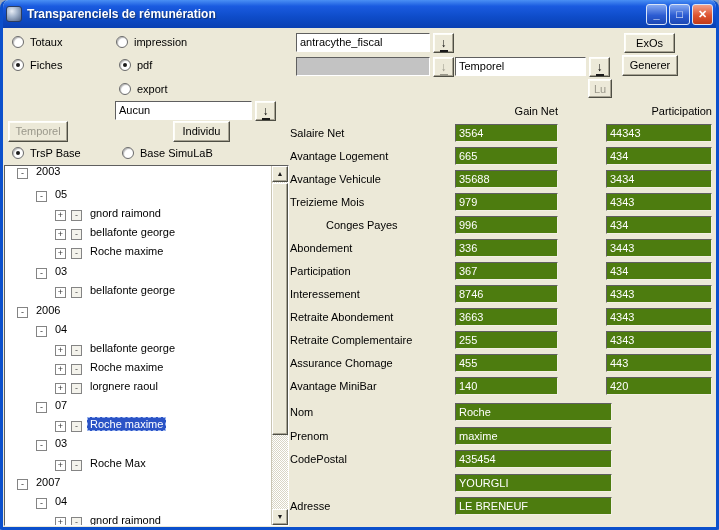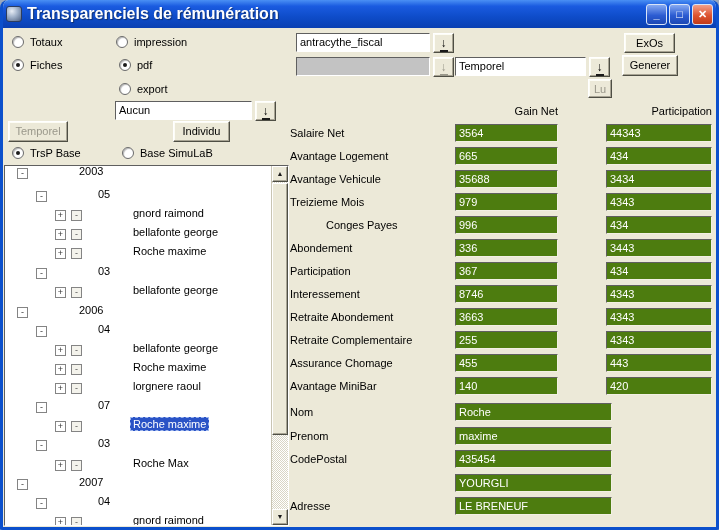--- a/index.html
+++ b/index.html
@@ -17,21 +17,21 @@
     background:linear-gradient(180deg,#4a90f4 0%,#1a5be0 22%,#0e4cc9 60%,#0a40b2 100%);
     border-radius:8px 8px 0 0;
     display:flex; align-items:center; padding:0 6px;
   }
   .appicon{
     width:16px; height:16px; margin-right:5px; border-radius:3px;
     background:radial-gradient(circle at 35% 30%, #e8edf5 0%, #9fb0c8 45%, #51617e 100%);
     border:1px solid #2d3d5e;
   }
   .title{
-    color:#fff; font-weight:bold; font-size:16px;
+    color:#fff; font-weight:bold; font-size:12px;
     text-shadow:1px 1px 1px #10306e; flex:1; overflow:hidden; white-space:nowrap;
   }
   .tbtn{
     width:21px; height:21px; margin-left:2px; border-radius:3px;
     border:1px solid #d8e4f8; color:#fff; font-size:11px; line-height:19px;
     text-align:center; font-weight:bold; cursor:pointer;
     background:linear-gradient(180deg,#7ba6f0 0%,#3识 100%);
   }
   .tbtn.minmax{ background:linear-gradient(180deg,#86aaf2 0%,#2c5cd2 55%,#1c48b4 100%); }
   .tbtn.close{ background:linear-gradient(180deg,#f2a08a 0%,#dd5430 55%,#c23a18 100%); }
@@ -90,21 +90,21 @@
   .tree-content{ position:absolute; left:0; top:0; right:18px; bottom:0; overflow:hidden; }
   .trow{ position:absolute; left:0; right:0; height:19px; line-height:17px; white-space:nowrap; cursor:default; }
   .lvl0{ padding-left:12px; } .lvl1{ padding-left:31px; } .lvl2{ padding-left:50px; }
   .ebox,.ibox{
     display:inline-block; width:11px; height:11px; margin-right:5px;
     border:1px solid #848484; background:#fff;
     font-size:9px; line-height:9px; text-align:center; color:#3a3a3a;
     vertical-align:-1px;
   }
   .ibox{ background:#f4f3ec; color:#555; }
-  .tlabel{ padding:1px 3px;margin-left:43px; }
+  .tlabel{ padding:1px 3px; }
   .trow.sel .tlabel{
     background:#2a53c6; color:#fff;
     outline:1px dashed #9db6ee; outline-offset:-1px;
   }
 
   
   .vscroll{
     position:absolute; top:0; bottom:0; right:0; width:17px;
     background:repeating-conic-gradient(#ffffff 0% 25%, #d9d5c5 0% 50%) 0 0/2px 2px;
     border-left:1px solid #c9c5b4;

